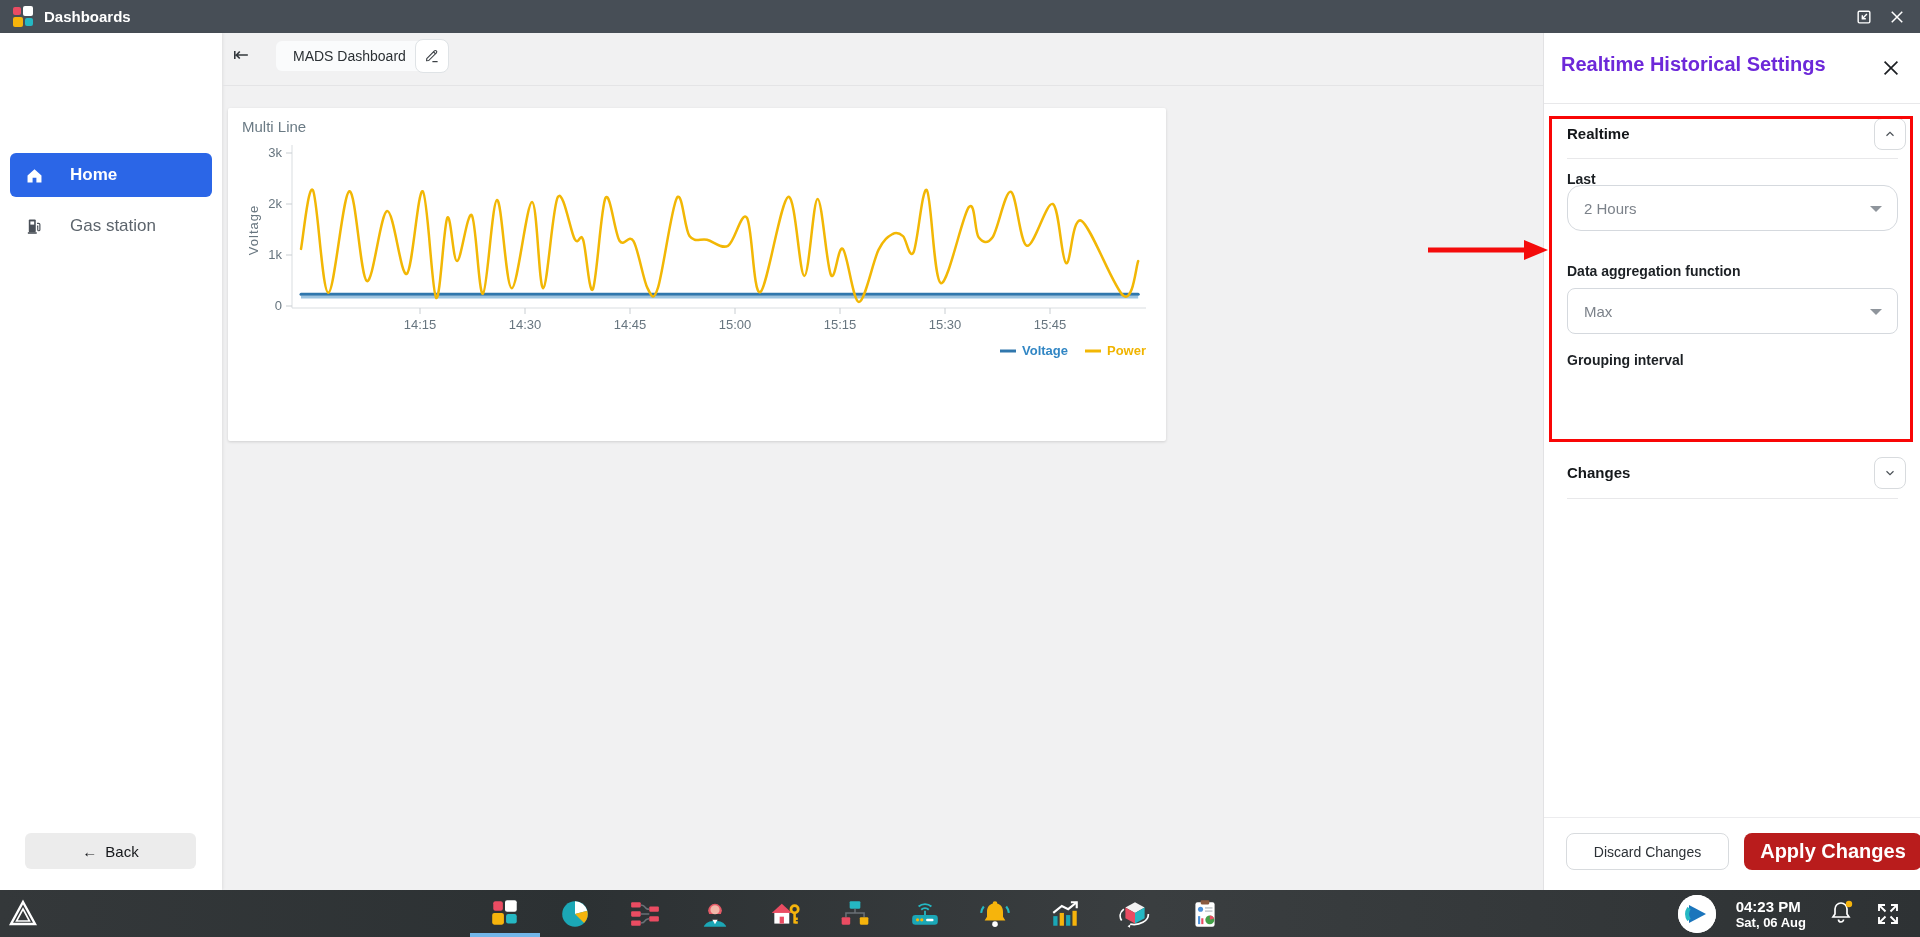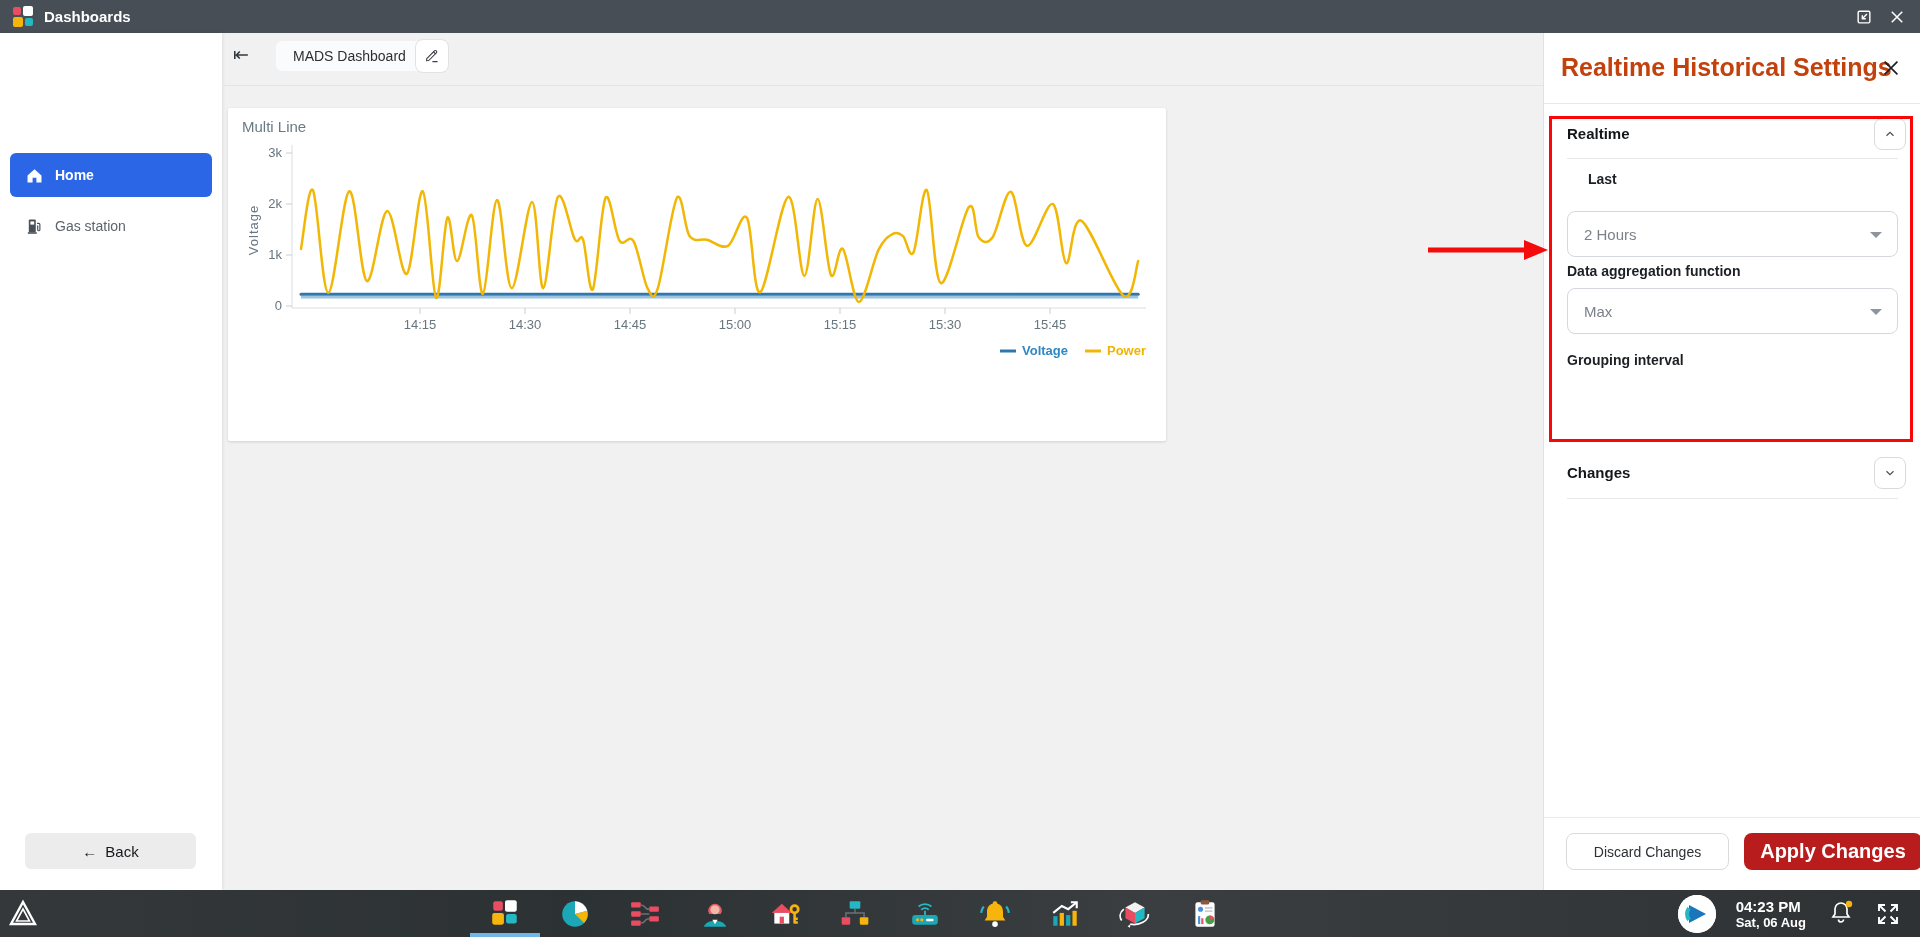--- a/index.html
+++ b/index.html
@@ -18,39 +18,39 @@
   .topbar-actions{position:absolute;right:14px;top:0;height:33px;display:flex;align-items:center;gap:14px;}
   .topbar-actions svg{cursor:pointer;display:block;}
 
   
   .sidebar{position:absolute;left:0;top:33px;width:222px;height:857px;background:#fff;box-shadow:1px 0 3px rgba(0,0,0,.08);}
   .brand{position:absolute;left:0;top:10px;width:222px;height:100px;}
   .diamond{position:absolute;border-radius:10px;transform:rotate(45deg);}
   .d1{left:22px;top:28px;width:52px;height:52px;background:#2d6be4;}
   .d2{left:46px;top:30px;width:52px;height:52px;background:#36b7f2;}
   .brand-text{position:absolute;left:102px;top:42px;color:#5f6b74;font-size:14px;line-height:17px;}
-  .nav-item{position:absolute;left:10px;width:202px;height:44px;border-radius:6px;display:flex;align-items:center;padding-left:15px;gap:11px;font-size:14px;color:#5c646c;cursor:pointer;}
+  .nav-item{position:absolute;left:10px;width:202px;height:44px;border-radius:6px;display:flex;align-items:center;padding-left:15px;gap:26px;font-size:17px;color:#5c646c;cursor:pointer;}
   .nav-item.active{background:#2b66e7;color:#fff;font-weight:bold;}
   .nav-item svg{flex:0 0 auto;}
   .back-btn{position:absolute;left:25px;top:800px;width:171px;height:36px;background:#ececec;border:none;border-radius:6px;font-size:15px;color:#15171a;display:flex;align-items:center;justify-content:center;gap:8px;cursor:pointer;}
 
   
   .main-toolbar{position:absolute;left:222px;top:33px;width:1321px;height:53px;border-bottom:1px solid #e4e4e6;}
   .collapse-icon{position:absolute;left:11px;top:10px;font-size:19px;color:#33383d;cursor:pointer;}
   .dash-chip{position:absolute;left:54px;top:8px;height:30px;padding:0 17px;background:#fafbfc;border-radius:6px;font-size:14px;color:#2b3034;display:flex;align-items:center;cursor:pointer;}
   .edit-btn{position:absolute;left:193px;top:6px;width:34px;height:34px;background:#fff;border:1px solid #dfe3e6;border-radius:8px;display:flex;align-items:center;justify-content:center;cursor:pointer;}
 
   
   .chart-card{position:absolute;left:228px;top:108px;width:938px;height:333px;background:#fff;border-radius:2px;box-shadow:0 1px 3px rgba(0,0,0,.14);}
   .chart-title{position:absolute;left:14px;top:10px;font-size:15px;color:#6a7a84;}
   .chart-card svg{position:absolute;left:0;top:0;}
 
   
   .panel{position:absolute;left:1543px;top:33px;width:377px;height:857px;background:#fff;border-left:1px solid #e2e2e4;}
-  .panel-title{position:absolute;left:17px;top:20px;font-size:25px;font-weight:bold;color:#c2410c;}
+  .panel-title{position:absolute;left:17px;top:20px;font-size:20px;font-weight:bold;color:#6d28d9;}
   .panel-close{position:absolute;right:18px;top:24px;cursor:pointer;}
   .pdivider{position:absolute;height:1px;background:#e8e8ea;}
   .section-label{position:absolute;left:23px;font-size:15px;font-weight:bold;color:#14171a;}
   .chev-btn{position:absolute;right:14px;width:32px;height:32px;background:#fff;border:1px solid #d8dbde;border-radius:8px;display:flex;align-items:center;justify-content:center;cursor:pointer;}
   .field-label{position:absolute;left:23px;font-size:14px;font-weight:bold;color:#1c2024;}
   .select{position:absolute;left:23px;width:331px;height:46px;border:1px solid #d5d9de;border-radius:8px;background:#fff;display:flex;align-items:center;padding:0 16px;font-size:15px;color:#7c828a;cursor:pointer;}
   .select .caret{position:absolute;right:15px;top:20px;width:0;height:0;border-left:6px solid transparent;border-right:6px solid transparent;border-top:6px solid #8f959c;}
   .panel-footer{position:absolute;left:0;top:784px;width:377px;height:73px;border-top:1px solid #ececee;}
   .btn-discard{position:absolute;left:22px;top:15px;width:163px;height:37px;background:#fff;border:1px solid #d8dbde;border-radius:8px;font-size:14px;color:#2c3136;cursor:pointer;}
   .btn-apply{position:absolute;left:200px;top:15px;width:178px;height:37px;background:#b91c1c;border:none;border-radius:8px;font-size:20px;font-weight:bold;color:#fff;cursor:pointer;}
@@ -188,22 +188,22 @@
     <div class="pdivider" style="left:0;top:70px;width:377px;"></div>
 
     <div class="section-label" style="top:92px;">Realtime</div>
     <div class="chev-btn" style="top:85px;">
       <svg width="14" height="14" viewBox="0 0 24 24">
           <path d="M6 15 L12 9 L18 15" stroke="#4a5056" stroke-width="2" fill="none"></path>
         </svg>
     </div>
     <div class="pdivider" style="left:23px;top:125px;width:331px;"></div>
 
-    <div class="field-label" style="top:138px;margin-left:21px;">Last</div>
-    <div class="select" style="top:178px;">
+    <div class="field-label" style="top:138px;">Last</div>
+    <div class="select" style="top:152px;border-radius:14px;">
       <span>2 Hours</span>
       <span class="caret"></span>
     </div>
 
     <div class="field-label" style="top:230px;">Data aggregation function</div>
     <div class="select" style="top:255px;">
       <span>Max</span>
       <span class="caret"></span>
     </div>
 

